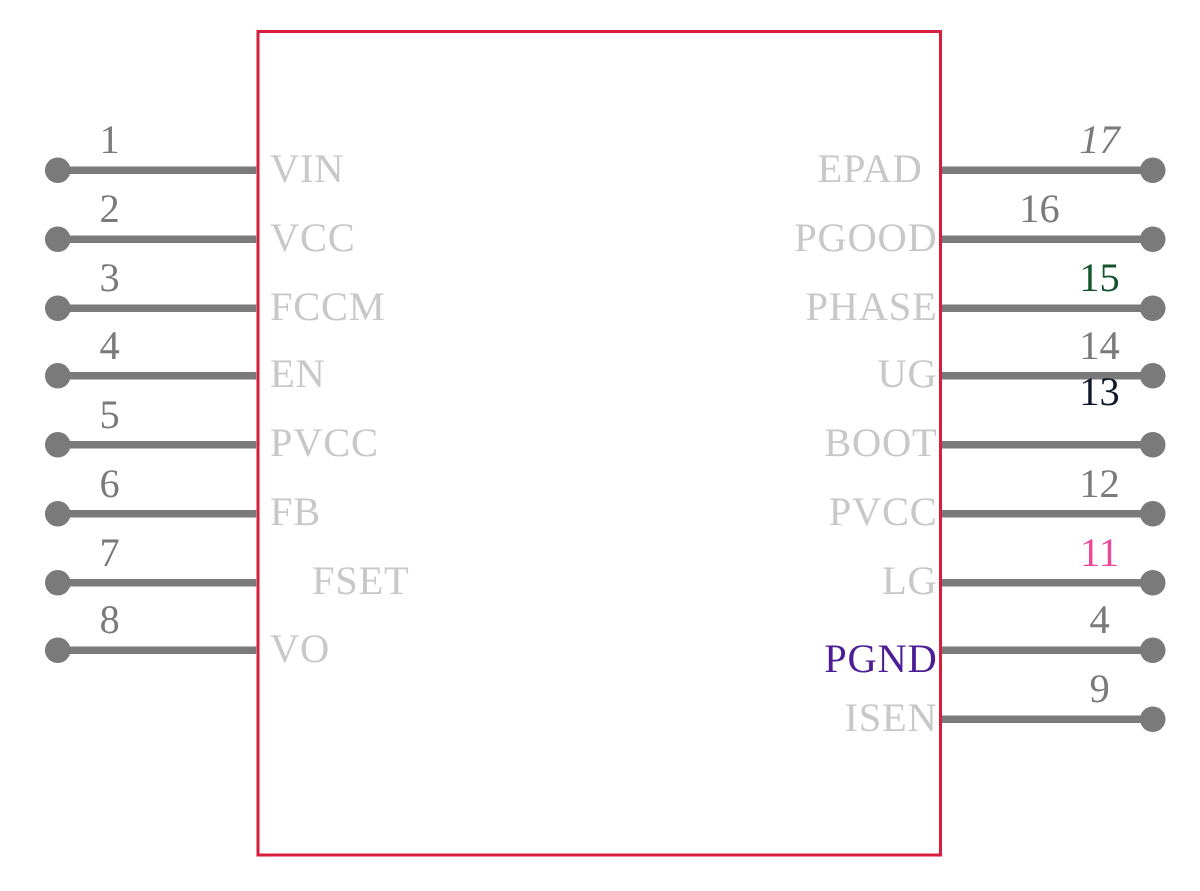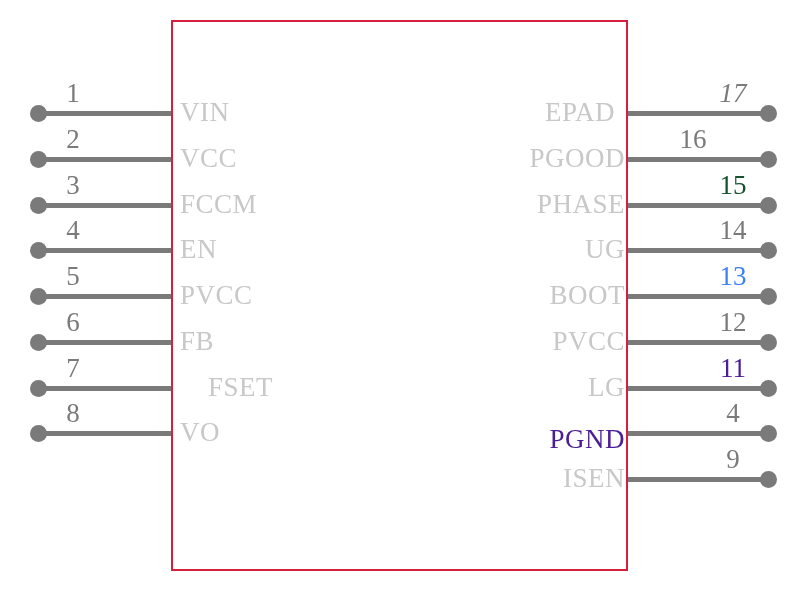--- a/index.html
+++ b/index.html
@@ -135,33 +135,33 @@
       </div>
       <div>
         <div class="pin-line" style="left: 628px; top: 247.5px; width: 140px; background: rgb(122, 122, 122);"></div>
         <div class="pin-dot" style="left: 759.5px; top: 241.5px; background: rgb(122, 122, 122);"></div>
         <div class="pin-number" style="left: 693px; width: 80px; top: 217px; color: rgb(122, 122, 122);">14</div>
         <div class="pin-label right" style="top: 236px; color: rgb(200, 200, 200); right: 175px;">UG</div>
       </div>
       <div>
         <div class="pin-line" style="left: 628px; top: 293.5px; width: 140px; background: rgb(122, 122, 122);"></div>
         <div class="pin-dot" style="left: 759.5px; top: 287.5px; background: rgb(122, 122, 122);"></div>
-        <div class="pin-number" style="left: 693px; width: 80px; top: 263px; color: #3b82f6;">13</div>
+        <div class="pin-number" style="left: 693px; width: 80px; top: 248px; color: #0f172a;">13</div>
         <div class="pin-label right" style="top: 282px; color: rgb(200, 200, 200); right: 175px;">BOOT</div>
       </div>
       <div>
         <div class="pin-line" style="left: 628px; top: 339.5px; width: 140px; background: rgb(122, 122, 122);"></div>
         <div class="pin-dot" style="left: 759.5px; top: 333.5px; background: rgb(122, 122, 122);"></div>
         <div class="pin-number" style="left: 693px; width: 80px; top: 309px; color: rgb(122, 122, 122);">12</div>
         <div class="pin-label right" style="top: 328px; color: rgb(200, 200, 200); right: 175px;">PVCC</div>
       </div>
       <div>
         <div class="pin-line" style="left: 628px; top: 385.5px; width: 140px; background: rgb(122, 122, 122);"></div>
         <div class="pin-dot" style="left: 759.5px; top: 379.5px; background: rgb(122, 122, 122);"></div>
-        <div class="pin-number" style="left: 693px; width: 80px; top: 355px; color: #4c1d95;">11</div>
+        <div class="pin-number" style="left: 693px; width: 80px; top: 355px; color: #ec4899;">11</div>
         <div class="pin-label right" style="top: 374px; color: rgb(200, 200, 200); right: 175px;">LG</div>
       </div>
       <div>
         <div class="pin-line" style="left: 628px; top: 430.5px; width: 140px; background: rgb(122, 122, 122);"></div>
         <div class="pin-dot" style="left: 759.5px; top: 424.5px; background: rgb(122, 122, 122);"></div>
         <div class="pin-number" style="left: 693px; width: 80px; top: 400px; color: rgb(122, 122, 122);">4</div>
         <div class="pin-label right" style="top: 426px; color: #4c1d95; right: 175px;">PGND</div>
       </div>
       <div>
         <div class="pin-line" style="left: 628px; top: 476.5px; width: 140px; background: rgb(122, 122, 122);"></div>

